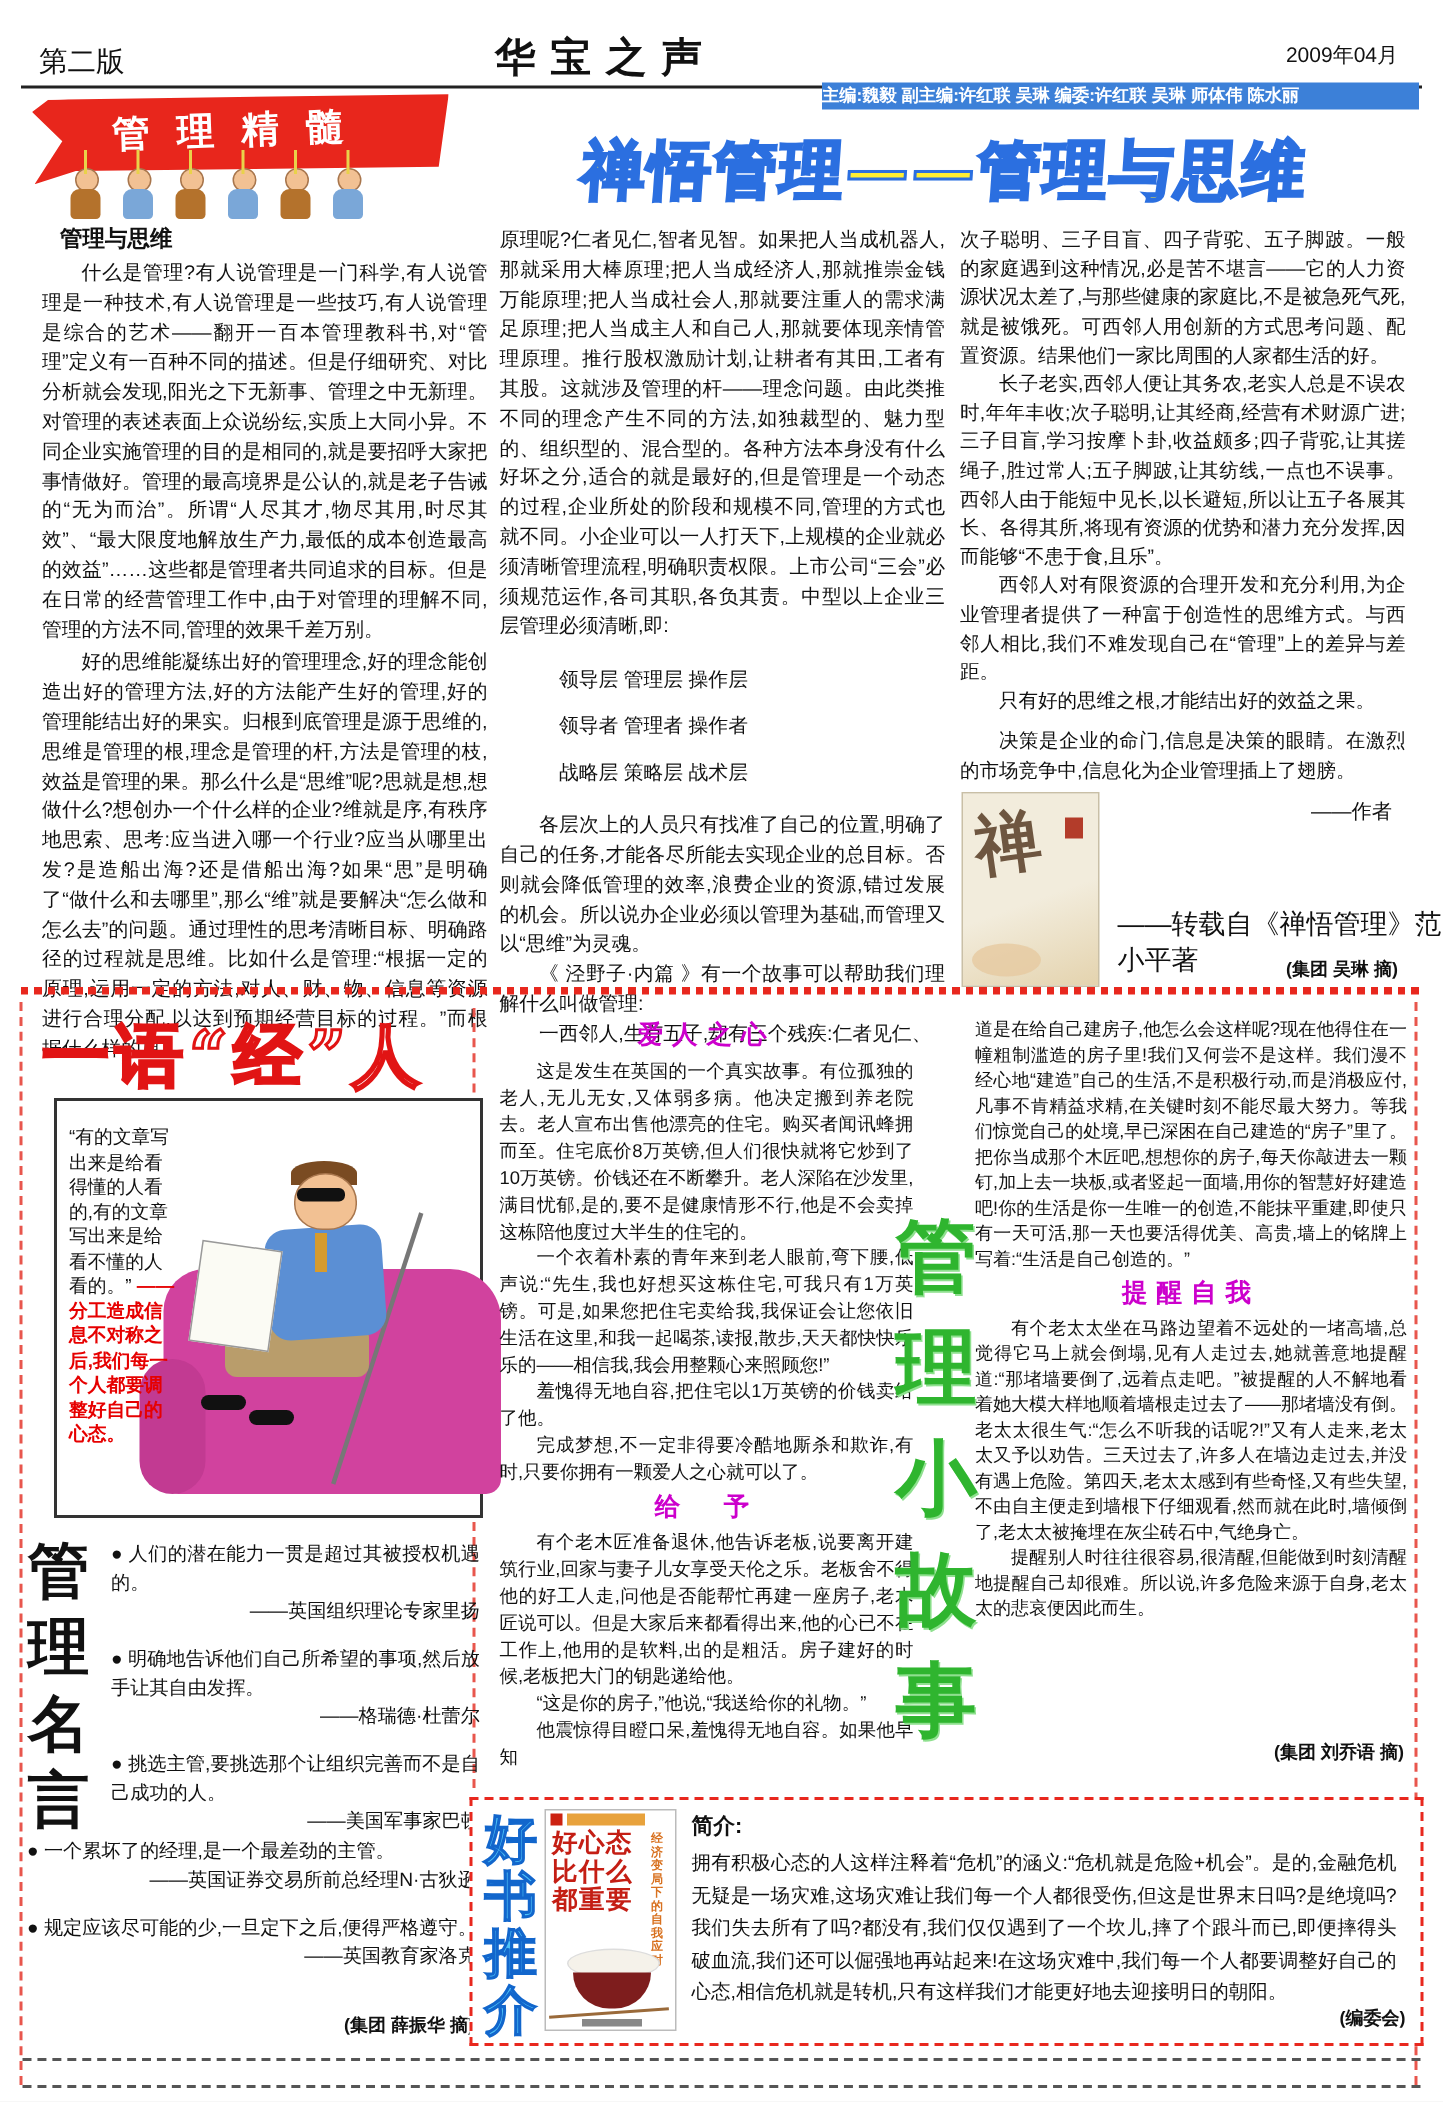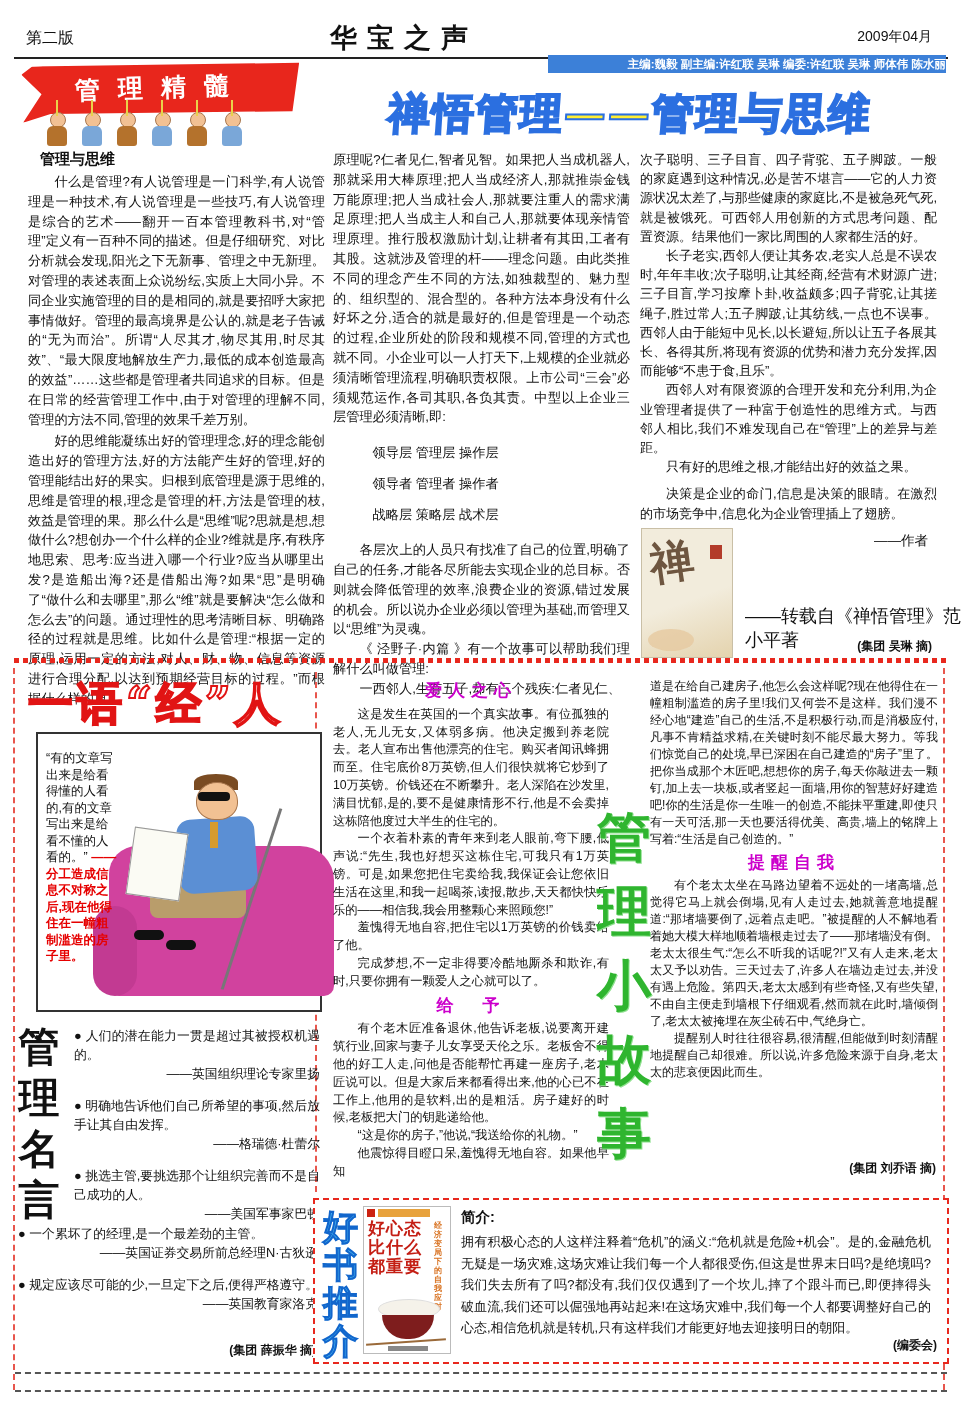--- a/index.html
+++ b/index.html
@@ -3,27 +3,27 @@
 <meta charset="utf-8">
 <style>
   html,body{margin:0;padding:0;background:#f2f2f2;}
   .page{position:relative;width:962px;height:1401px;background:#fff;margin:0 auto;
         font-family:"Liberation Sans","DejaVu Sans",sans-serif;color:#111;overflow:hidden;}
   .abs{position:absolute;}
   .jt{text-align:justify;}
   .ind{text-indent:2em;}
 
   
-  .pg-label{left:26px;top:28px;font-size:16px;}
+  .pg-label{left:26px;top:28px;font-size:19px;}
   .masthead{left:0;top:20px;width:808px;text-align:center;font-size:27px;font-weight:900;
             letter-spacing:10px;font-family:"DejaVu Serif","Liberation Serif",serif;}
   .pg-date{right:30px;top:28px;font-size:14px;}
   .head-rule{left:14px;top:57px;width:934px;height:2px;background:#222;}
   .editors{left:548px;top:55px;width:398px;height:18px;background:#3c80d8;color:#fff;
-           font-size:11.5px;font-weight:bold;line-height:18px;text-align:right;}
+           font-size:11.5px;font-weight:bold;line-height:18px;text-align:left;}
 
   
   .banner{left:22px;top:62px;width:278px;height:56px;background:#e8261c;
           clip-path:polygon(0 14%,4% 0,100% 10%,97% 96%,10% 86%,0 100%,7% 50%);
           color:#fff;font-weight:bold;font-size:25px;letter-spacing:18px;
           text-align:center;line-height:50px;transform:rotate(-2deg);}
   .kids{left:40px;top:112px;width:250px;height:42px;white-space:nowrap;}
   .kid{display:inline-block;width:25px;height:40px;margin:0 5px;position:relative;}
   .kid::before{content:"";position:absolute;left:5px;top:0;width:14px;height:14px;
                border-radius:50%;background:#f2c193;border:1px solid #a8764d;}
@@ -207,21 +207,21 @@
     <div class="torso"></div>
     <div class="tie"></div>
     <div class="paper"></div>
     <div class="hair"></div>
     <div class="head2"></div>
     <div class="shades"></div>
     <div class="shoe sh1"></div>
     <div class="shoe sh2"></div>
     <div class="yu-quote">
       <span>“有的文章写出来是给看得懂的人看的,有的文章写出来是给看不懂的人看的。”</span>
-      <span class="yu-red">——分工造成信息不对称之后,现在他得住在一幢粗制滥造的房子里。</span>
+      <span class="yu-red">——分工造成信息不对称之后,我们每一个人都要调整好自己的心态。</span>
     </div>
   </div>
 
   <div class="abs my-title">管理名言</div>
   <div class="abs my-col myc1 jt">
     <div class="mq">
       <span>● 人们的潜在能力一贯是超过其被授权机遇的。</span>
       <span class="au">——英国组织理论专家里扬</span>
     </div>
     <div class="mq">

